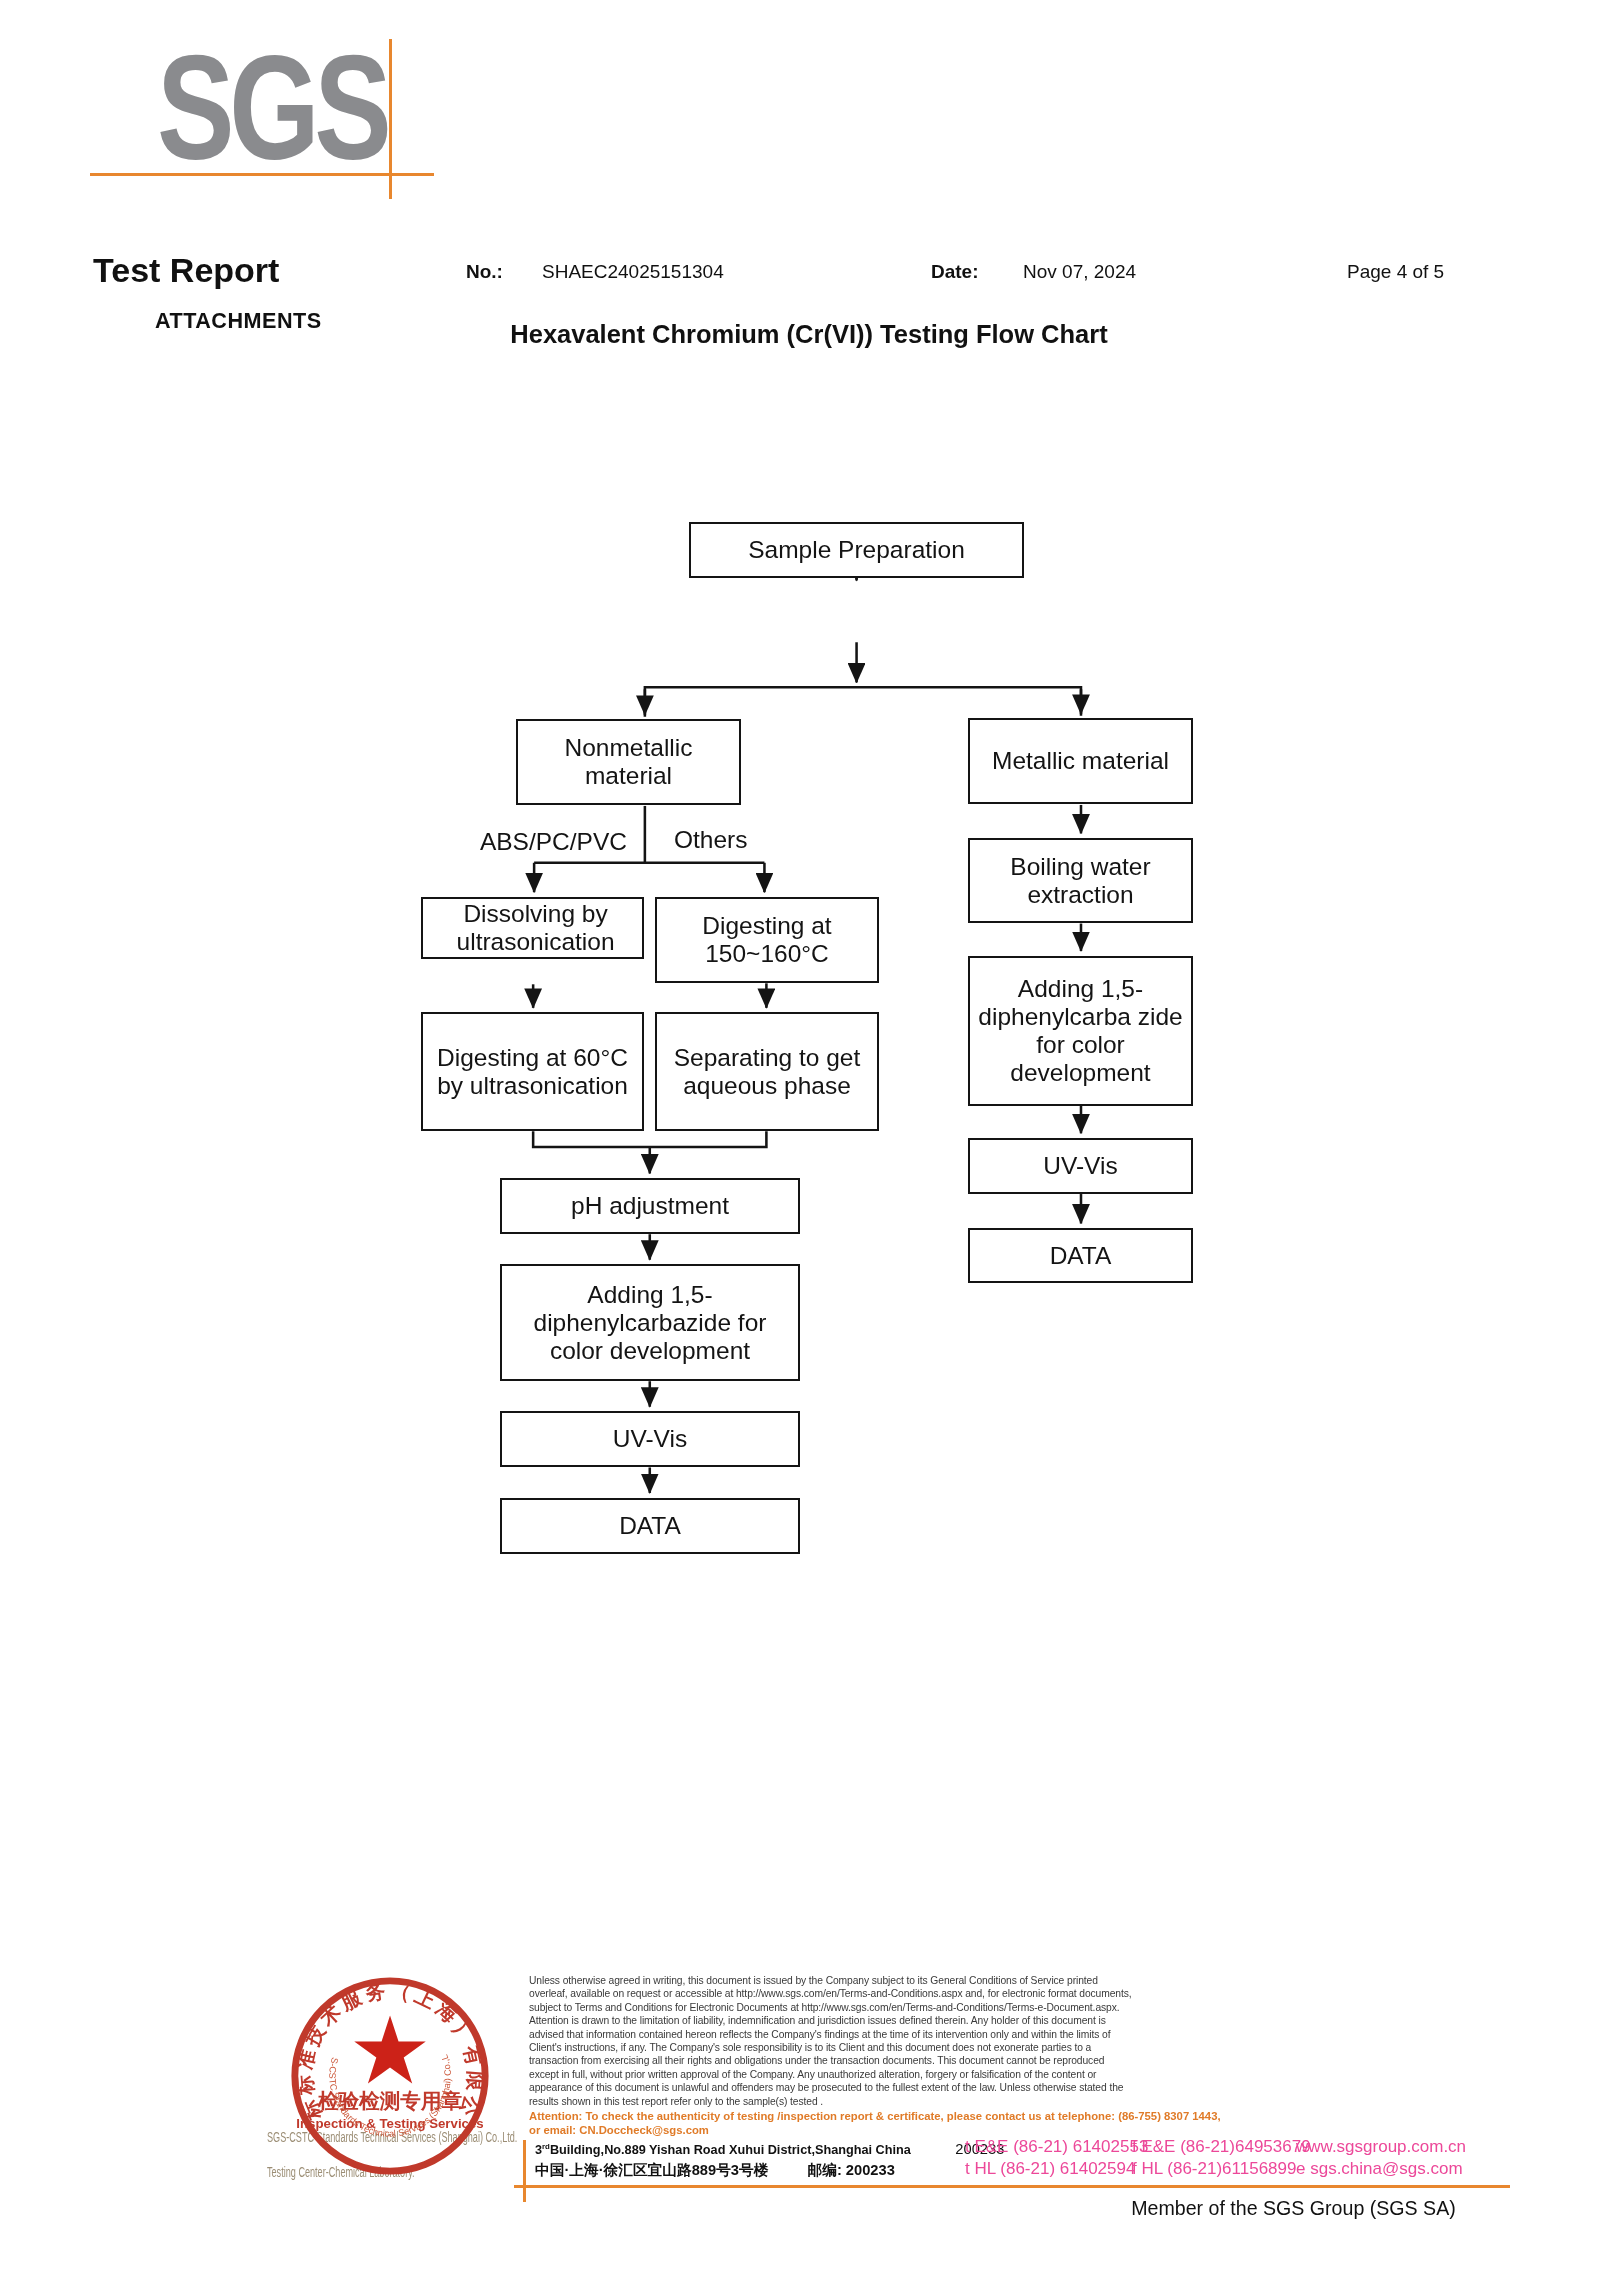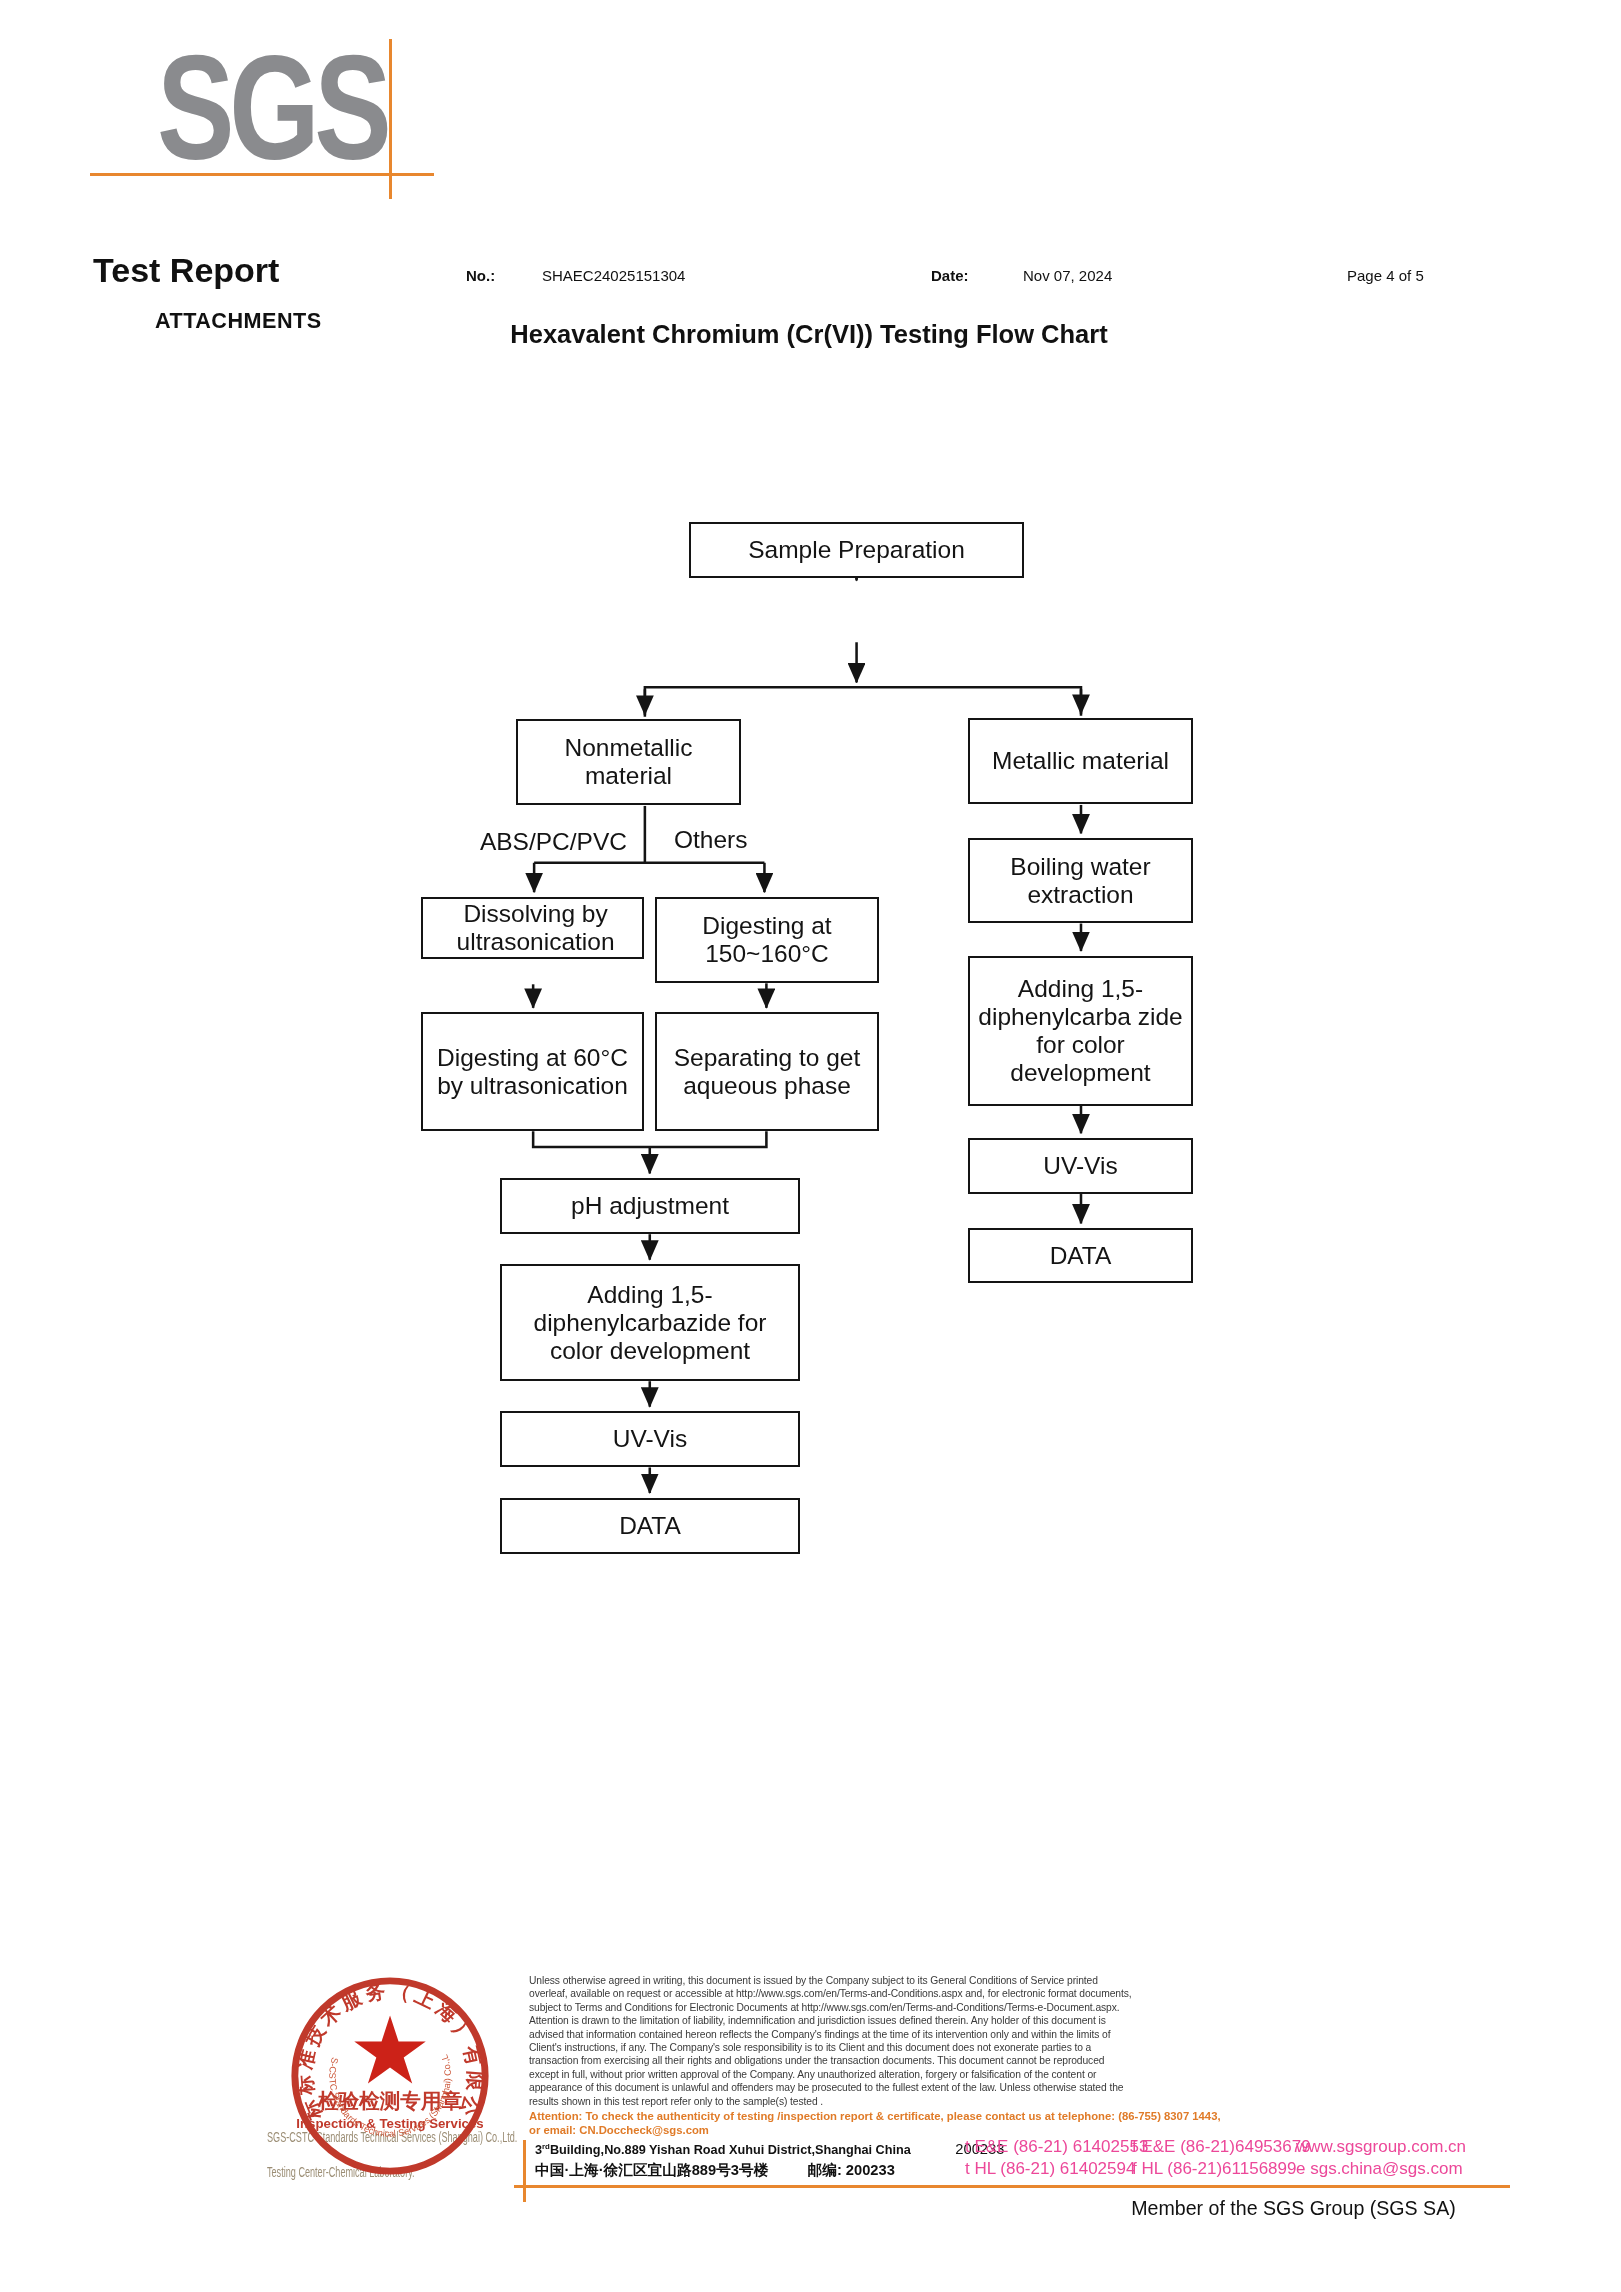--- a/index.html
+++ b/index.html
@@ -11,21 +11,21 @@
   .logo{
     position:absolute;left:157px;top:33px;font-size:149px;font-weight:700;
     color:#8a8b8e;line-height:1;letter-spacing:-6.9px;
     transform:scaleX(.78);transform-origin:left top;
   }
   .logo-hline{position:absolute;left:90px;top:173px;width:344px;height:2.9px;background:#e8872e;}
   .logo-vline{position:absolute;left:389px;top:39px;width:2.9px;height:160px;background:#e8872e;}
   
   .report-title{position:absolute;left:93px;top:251px;font-size:34px;font-weight:700;color:#111;}
   .attachments{position:absolute;left:155px;top:308px;font-size:21.6px;font-weight:700;letter-spacing:0.5px;color:#111;}
-  .hrow{position:absolute;top:267px;font-size:15px;color:#111;white-space:nowrap;}
+  .hrow{position:absolute;top:261px;font-size:19px;color:#111;white-space:nowrap;}
   .bold{font-weight:700;}
   .flow-title{position:absolute;left:412px;top:320px;width:794px;text-align:center;font-size:25.5px;font-weight:700;color:#111;}
   
   .connectors{position:absolute;left:0;top:0;width:1621px;height:2293px;pointer-events:none;}
   .fbox{
     position:absolute;border:2.9px solid #141414;background:#fff;box-sizing:border-box;
     display:flex;align-items:center;justify-content:center;text-align:center;
     font-size:24.5px;line-height:28px;color:#141414;padding:2px 5.9px;
   }
   .blabel{position:absolute;font-size:24.5px;color:#141414;white-space:nowrap;}

